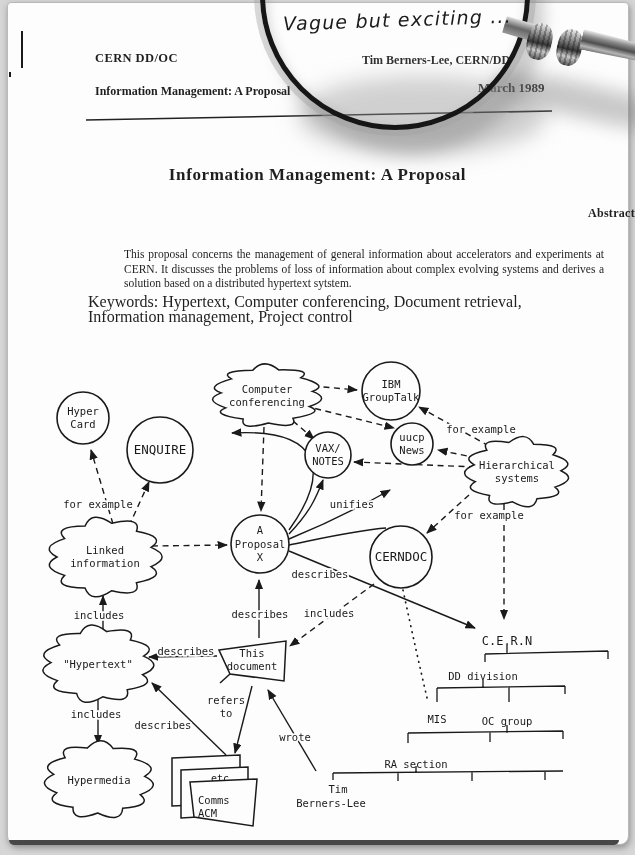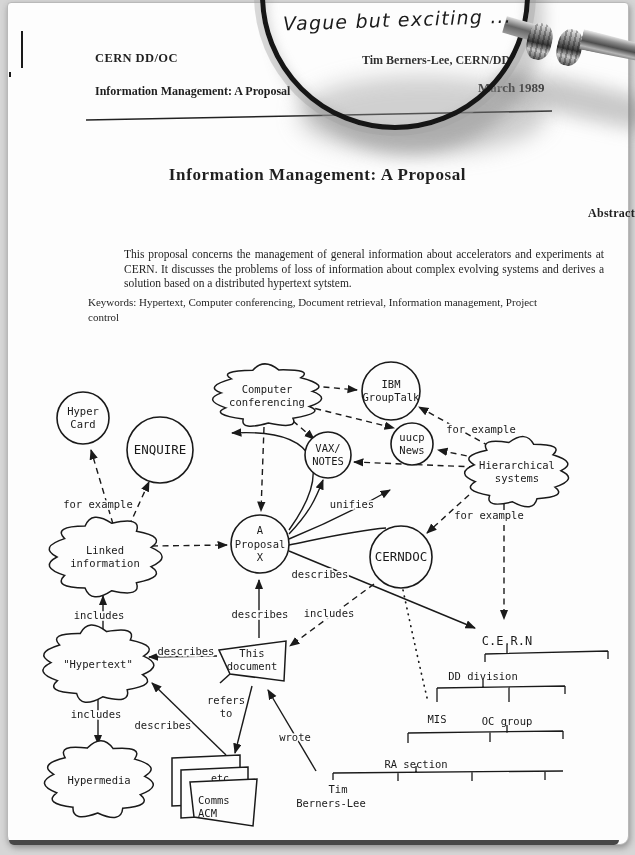--- a/index.html
+++ b/index.html
@@ -17,21 +17,21 @@
     background:#474747;border-radius:0 0 5px 5px;z-index:2;
   }
   .txt{position:absolute;z-index:3;}
   .hdr-org{left:95px;top:51px;font-weight:bold;font-size:12.5px;letter-spacing:.4px;text-align:center;}
   .hdr-ref{left:95px;top:84px;font-weight:bold;font-size:12px;}
   .hdr-author{left:362px;top:53px;font-weight:bold;font-size:12px;}
   .hdr-date{left:478px;top:80px;font-weight:bold;font-size:13px;}
   .doc-title{left:0;right:0;top:165px;text-align:center;font-weight:bold;font-size:17px;letter-spacing:.6px;}
   .abstract-h{left:0;right:0;top:206px;text-align:right;font-weight:bold;font-size:12px;letter-spacing:.3px;}
   .abstract-p{left:88px;top:247px;width:480px;font-size:11.5px;line-height:14.6px;text-align:justify;margin-left:36px;}
-  .keywords{left:88px;top:295px;width:482px;font-size:11px;line-height:14.6px;}
+  .keywords{left:88px;top:295px;width:482px;font-size:16px;line-height:14.6px;}
   .annotation{
     left:283px;top:8px;width:260px;z-index:7;
     font-family:"DejaVu Sans",sans-serif;font-style:italic;font-size:19px;
     letter-spacing:1.2px;color:#1b1b1b;transform:rotate(-2deg);
   }
   svg.overlay{position:absolute;left:0;top:0;z-index:3;pointer-events:none;}
   
   .lens-shadow{position:absolute;left:298px;top:76px;width:248px;height:78px;
     background:rgba(125,125,125,.38);border-radius:50%;filter:blur(11px);z-index:4;}
   .handle-shadow{position:absolute;left:492px;top:84px;width:185px;height:34px;

